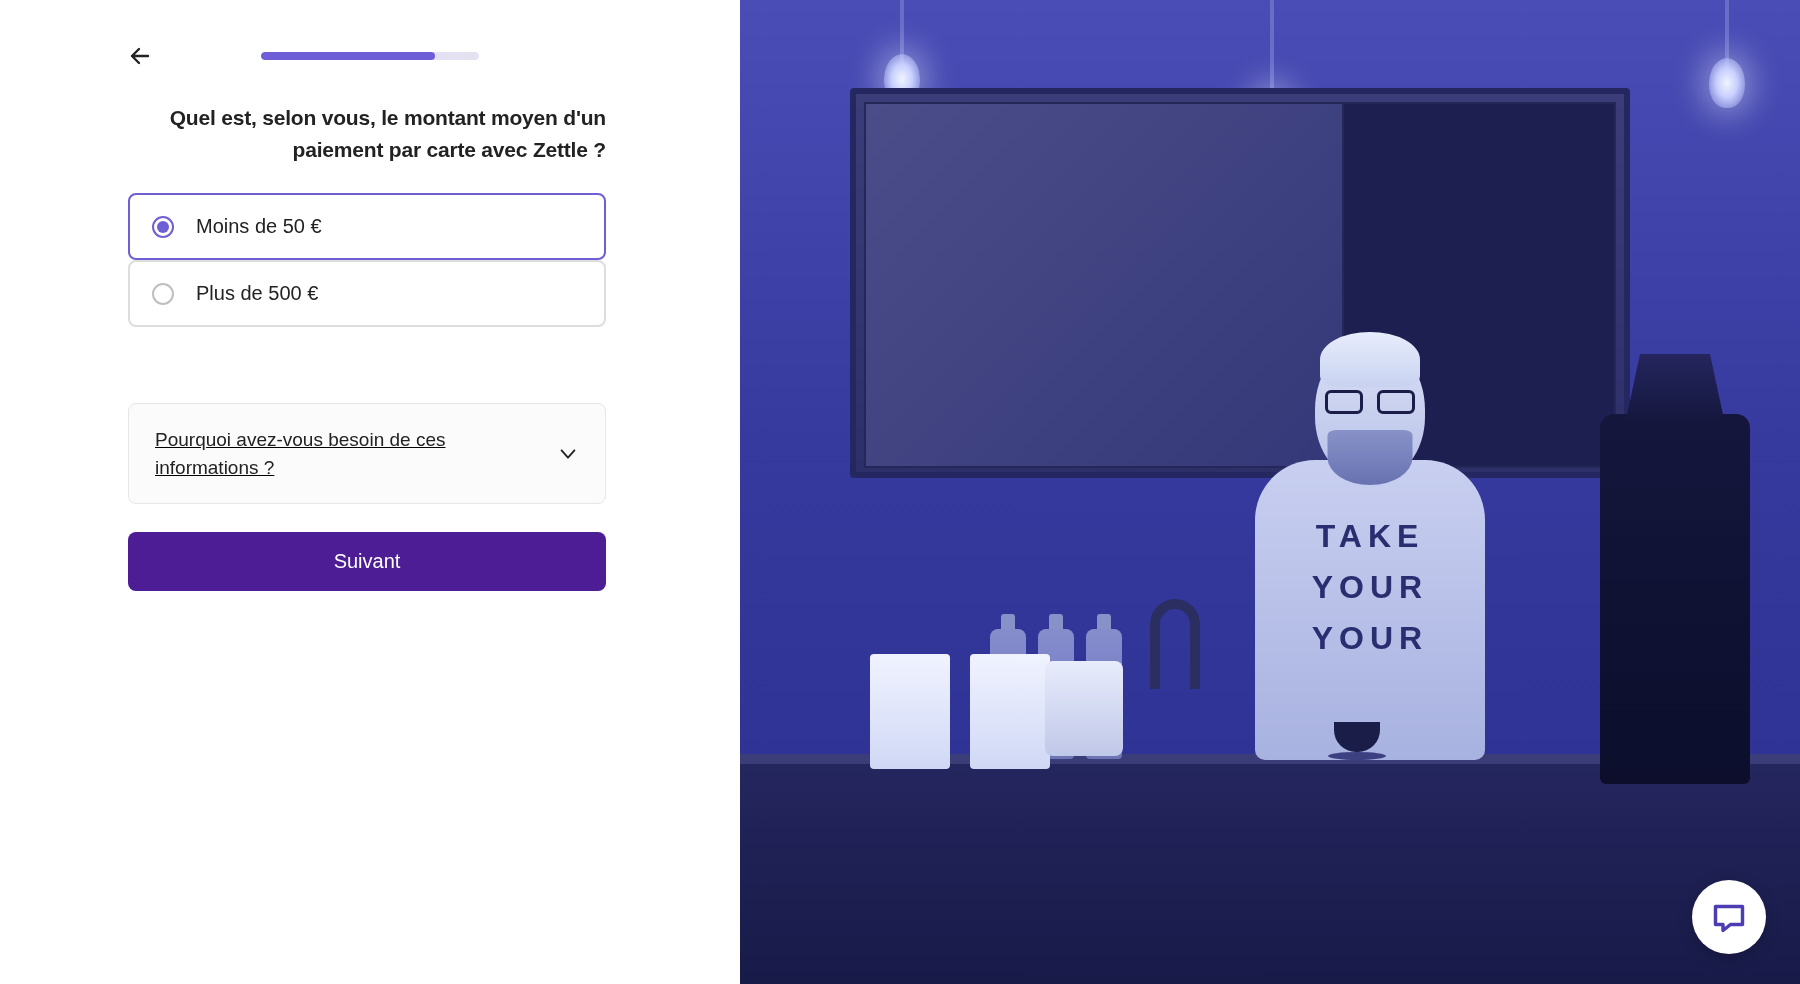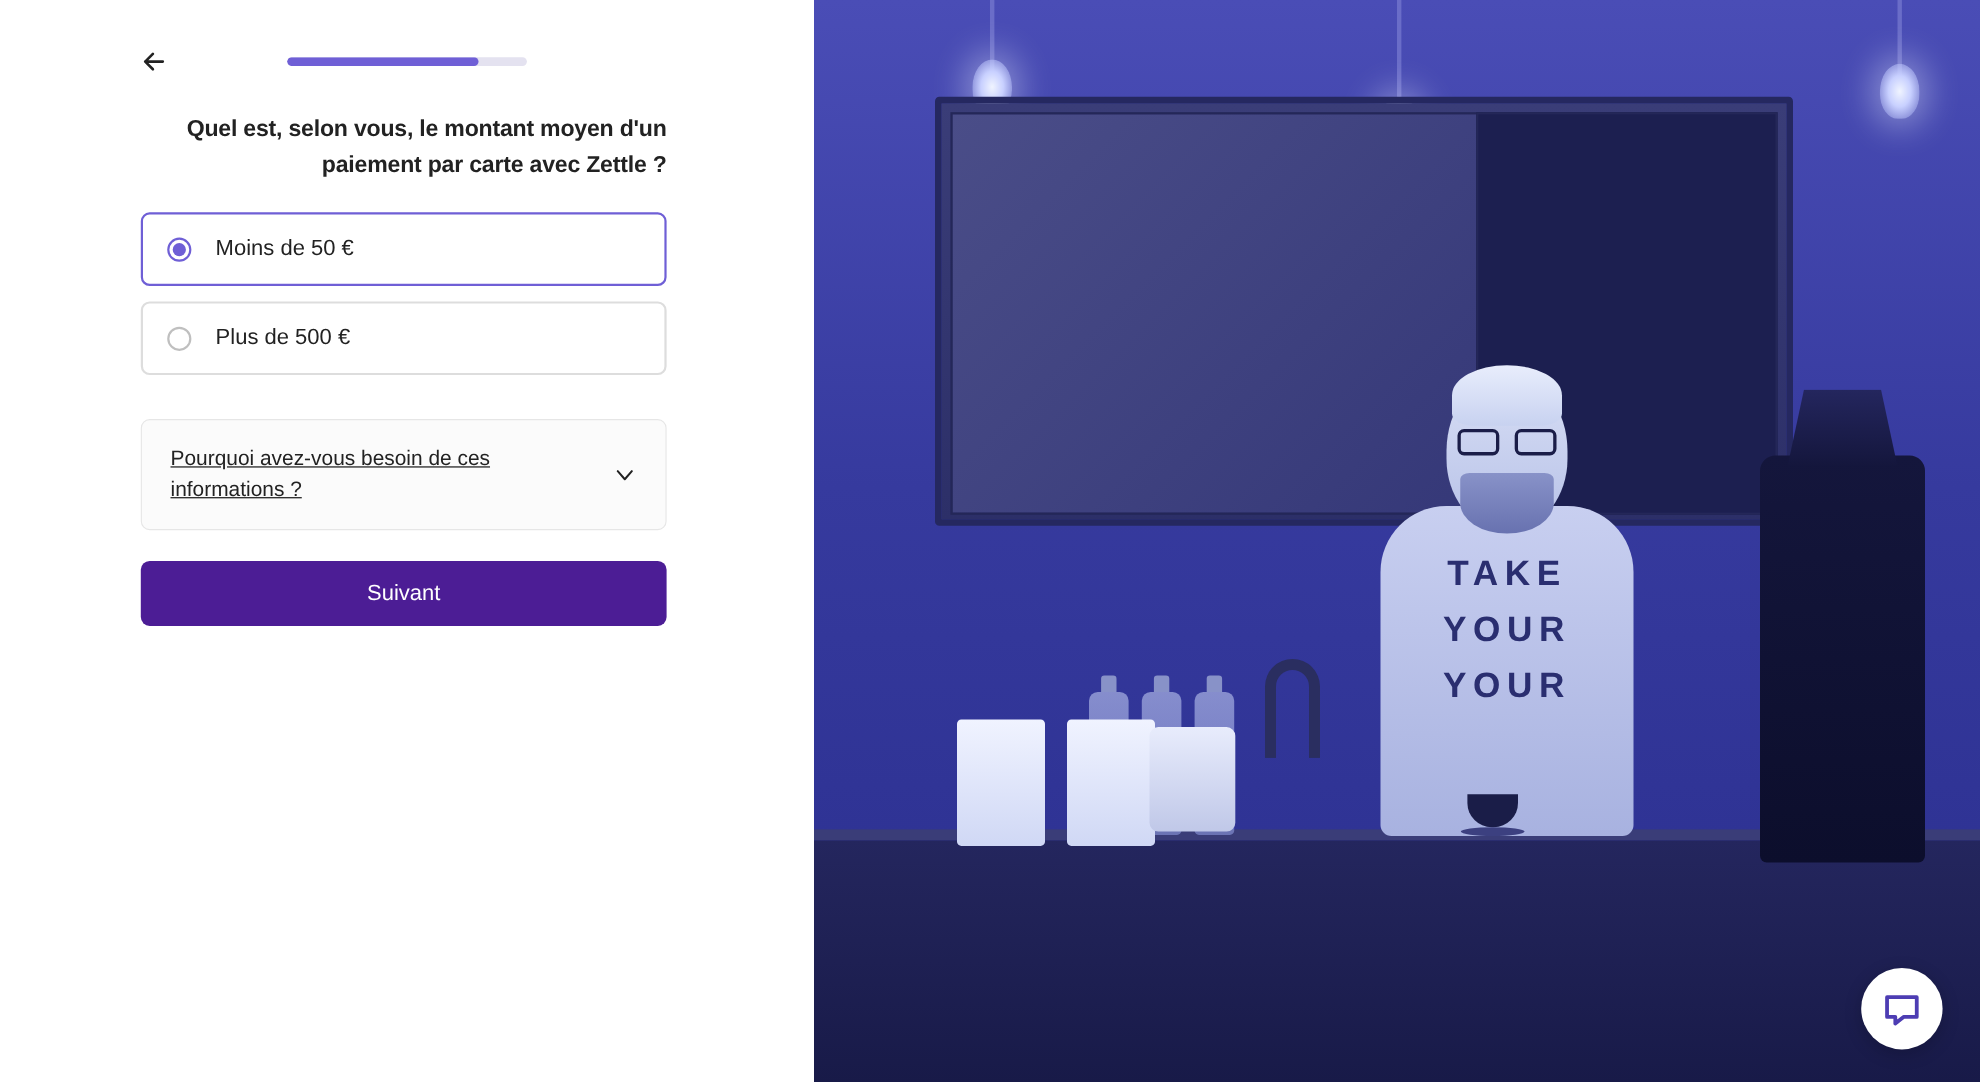--- a/index.html
+++ b/index.html
@@ -57,22 +57,21 @@
       font-weight: 700;
       color: #222222;
       line-height: 1.5;
       margin-bottom: 28px;
       letter-spacing: -0.2px;
       text-align: right;
     }
     .radio-group {
       display: flex;
       flex-direction: column;
-      gap: 14px;
-      margin-bottom: 40px;
+      margin-bottom: 76px;
     }
     .radio-option {
       display: flex;
       align-items: center;
       padding: 20px 22px;
       border: 2px solid #dddddd;
       border-radius: 8px;
       cursor: pointer;
       background: #ffffff;
     }
@@ -280,21 +279,21 @@
       bottom: -5px;
       left: 50%;
       transform: translateX(-50%);
       width: 85px;
       height: 55px;
       background: linear-gradient(180deg, #8892c8 0%, #6872b0 100%);
       border-radius: 10% 10% 50% 50%;
     }
     .shirt-text {
       position: absolute;
-      top: 166px;
+      top: 181px;
       left: 50%;
       transform: translateX(-50%);
       text-align: center;
       font-size: 32px;
       font-weight: 700;
       letter-spacing: 6px;
       color: #2a2e70;
       line-height: 1.6;
     }
     .grinder {

